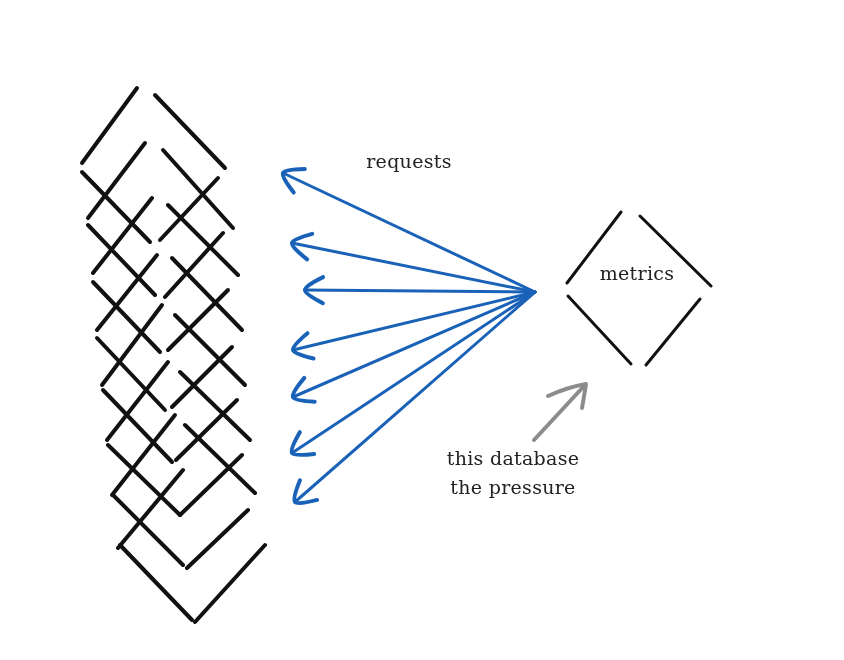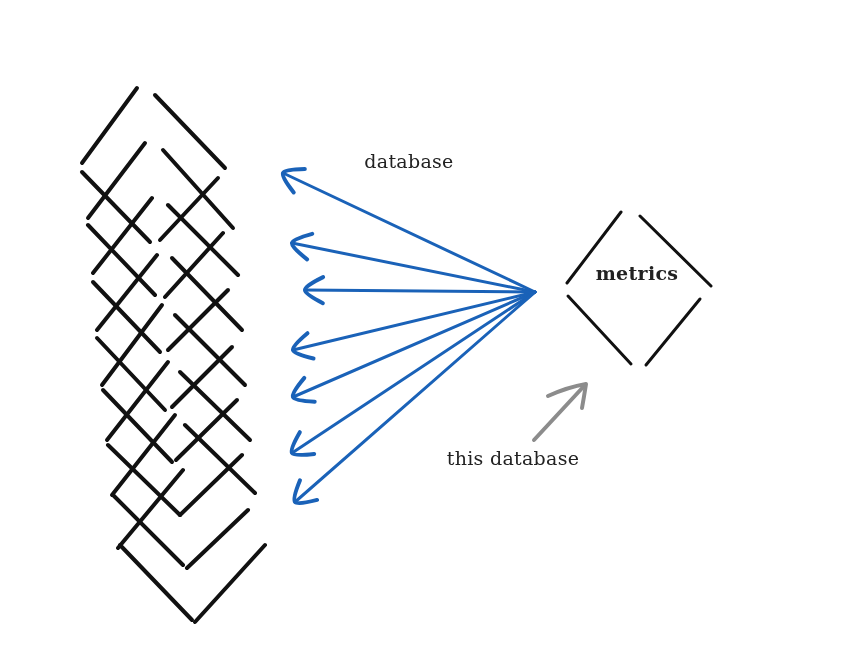--- a/index.html
+++ b/index.html
@@ -66,21 +66,20 @@
     }
     #label-direction {
       left: 336px;
       top: 147px;
       width: 146px;
     }
     #label-database {
       left: 572px;
       top: 259px;
       width: 130px;
-      font-weight: bold;
     }
     #label-pressure {
       left: 428px;
       top: 444px;
       width: 170px;
     }
   </style>
 </head>
 <body>
 
@@ -155,23 +154,24 @@
         <line x1="568" y1="296" x2="631" y2="364" class="db-line"></line>
         <line x1="646" y1="365" x2="700" y2="299" class="db-line"></line>
       </g>
     <g id="pressure">
         <line x1="534" y1="440" x2="585" y2="385" class="pressure-arrow"></line>
         <path d="M 548 396 Q 568 387 586 384 Q 584 397 582 408" class="pressure-arrow"></path>
       </g>
   </svg>
 
   <div class="label" id="label-direction">
-    <div>database</div>
+    <div>requests</div>
   </div>
 
   <div class="label" id="label-database">
     <div>metrics</div>
   </div>
 
   <div class="label" id="label-pressure">
     <div>this database</div>
+    <div>the pressure</div>
   </div>
 </div>
 
 </body></html>

